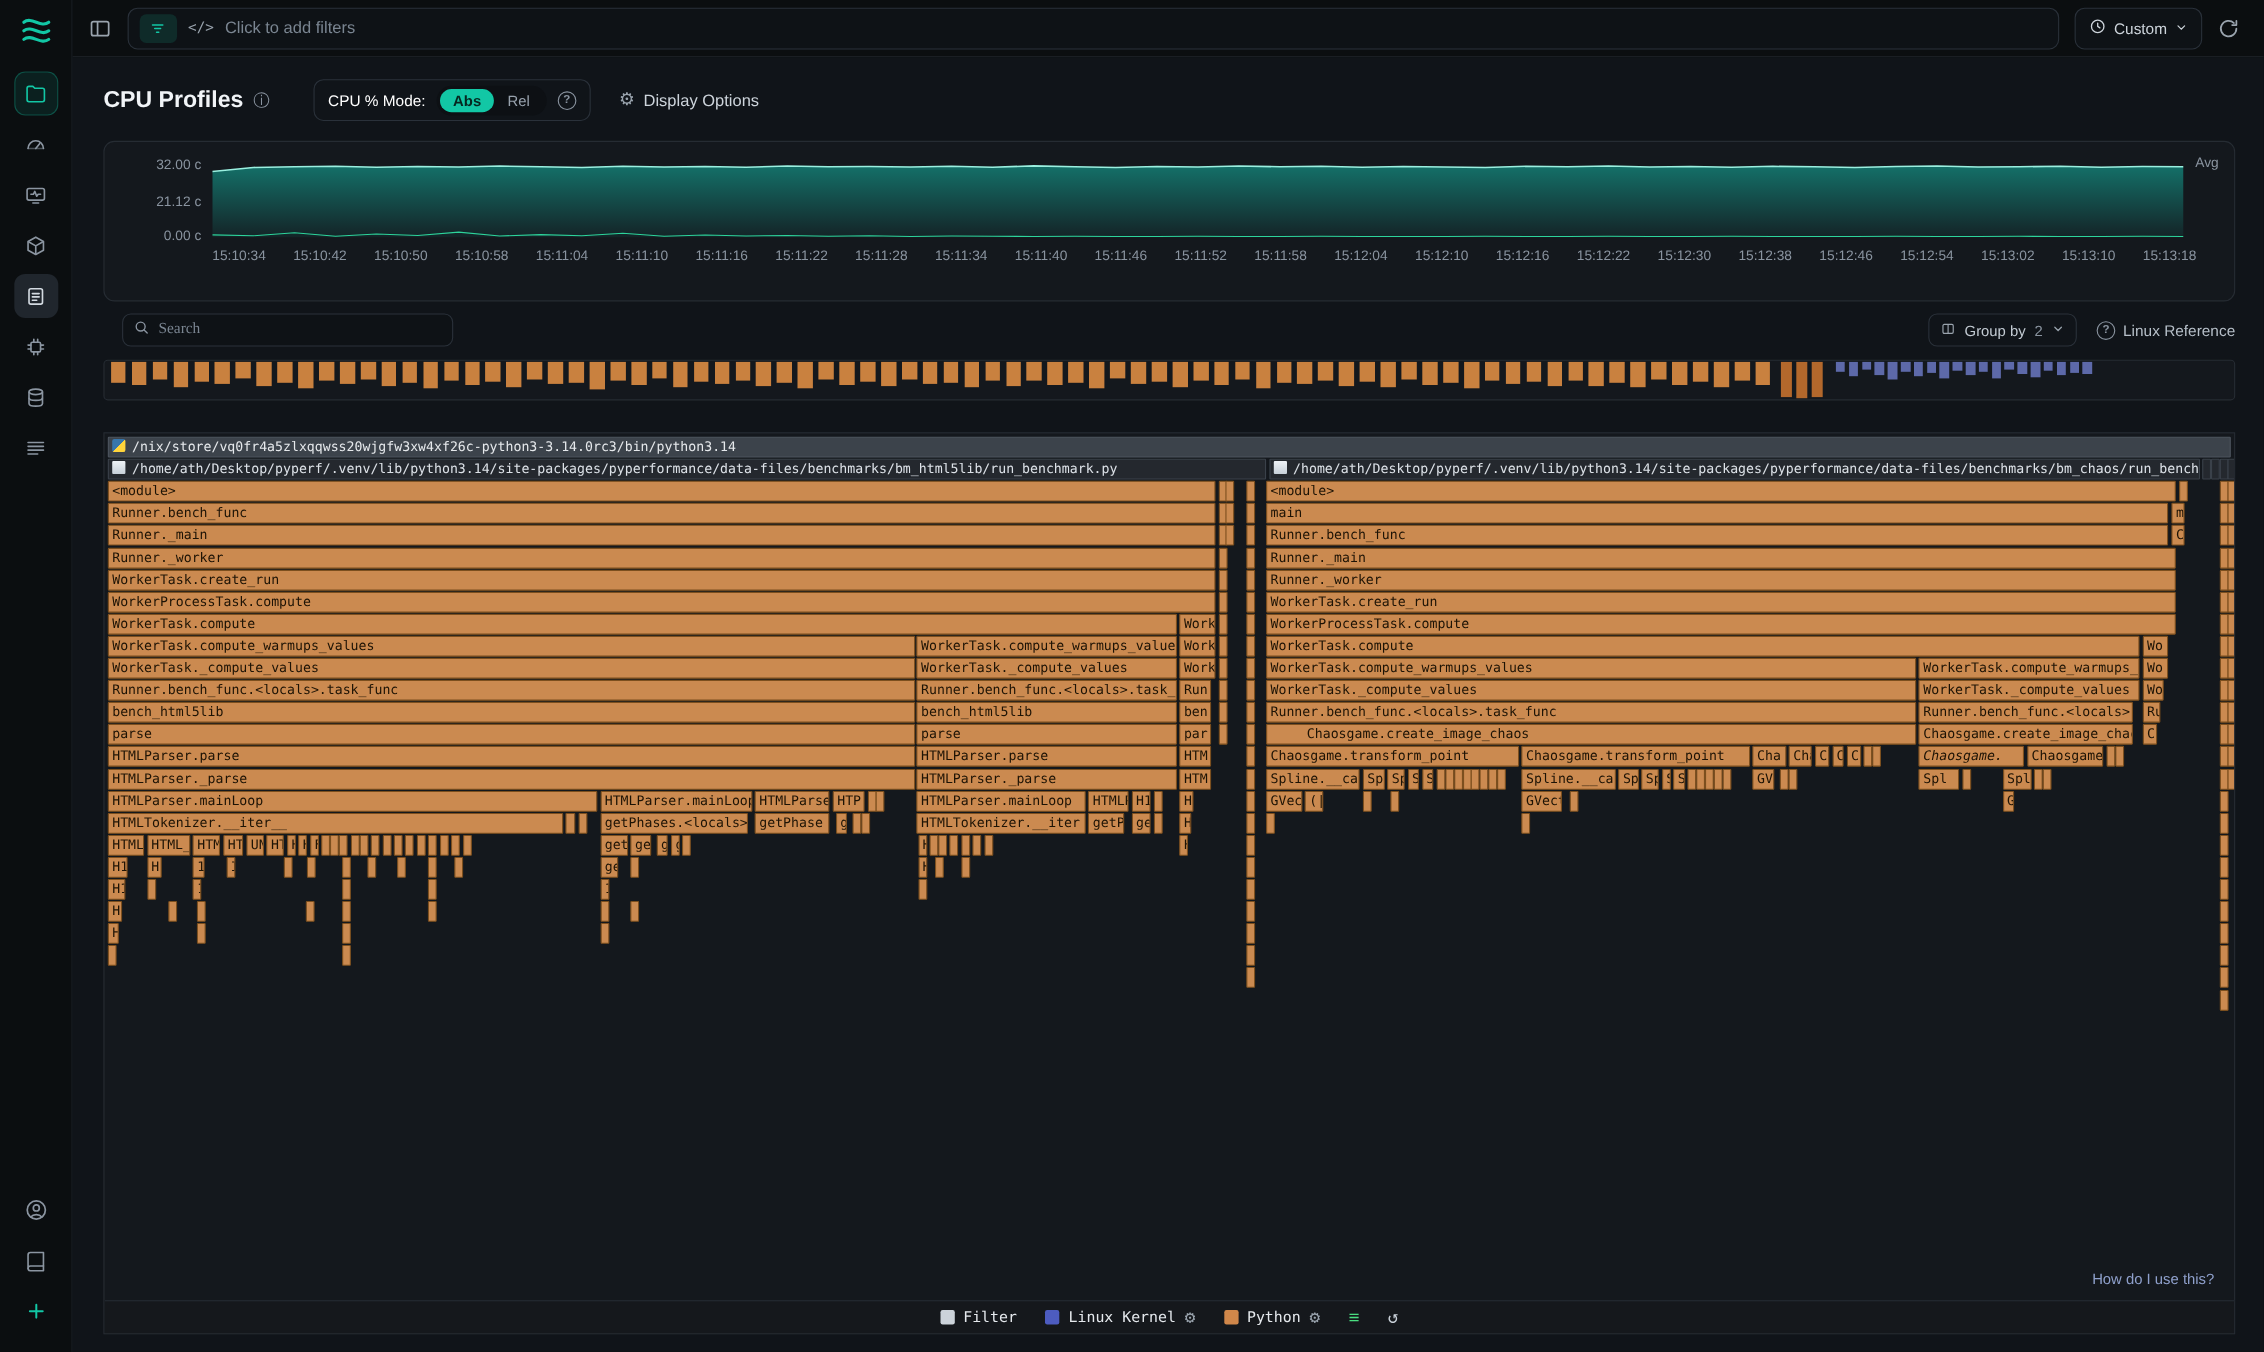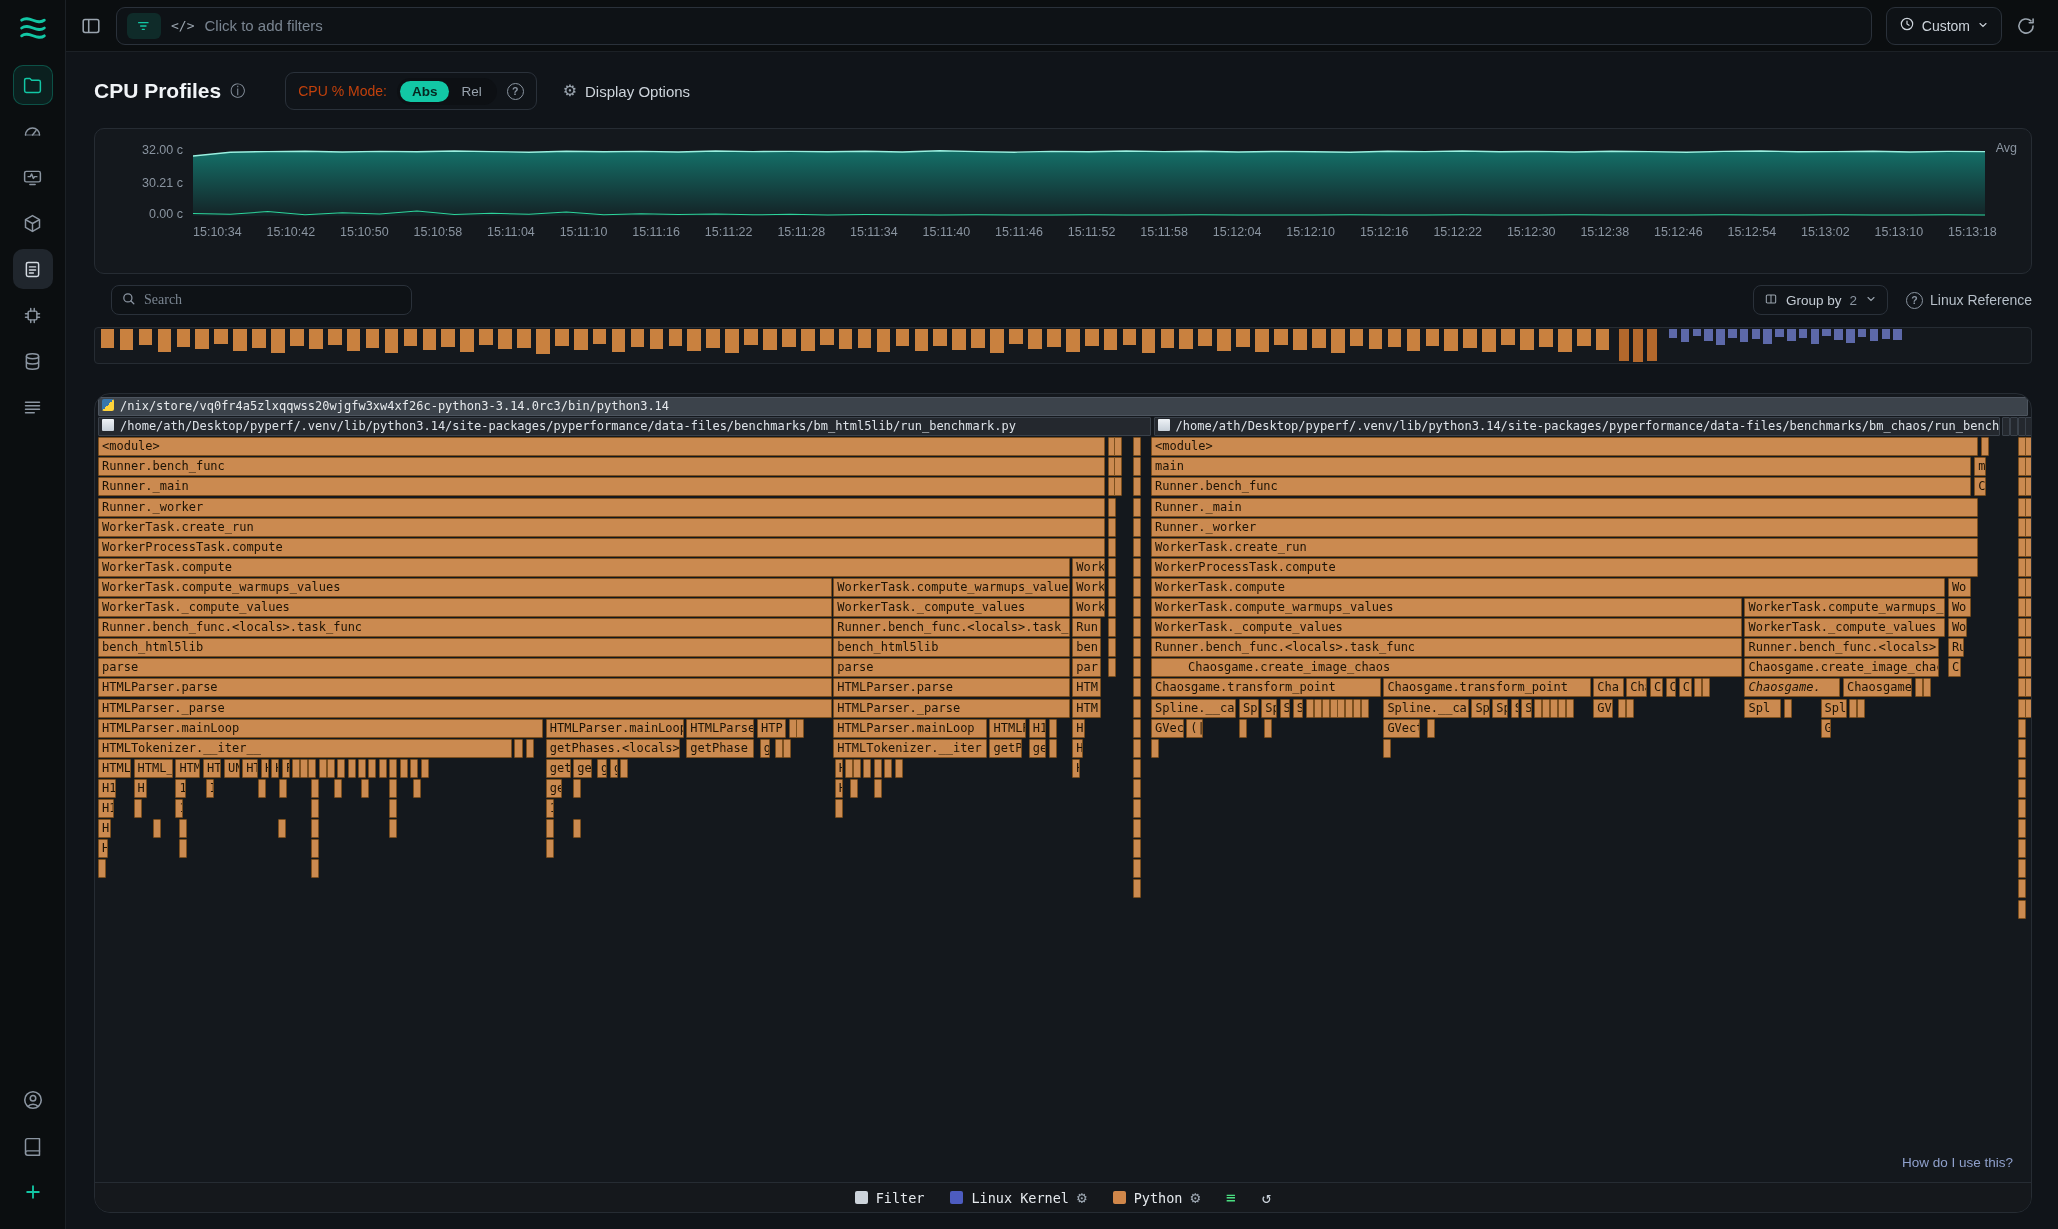--- a/index.html
+++ b/index.html
@@ -24,21 +24,21 @@
   .code-ic{color:#9aa4ae;font-family:"DejaVu Sans Mono",monospace;font-size:13px;cursor:pointer}
   .filter-ph{color:#7a8591;font-size:15px}
   .custom-btn{height:38px;border:1px solid #2a313a;border-radius:9px;display:flex;align-items:center;gap:7px;padding:0 12px;color:#cdd4db;font-size:14px;cursor:pointer;background:#0e1216}
   .icon-btn{color:#9aa4ae;display:grid;place-items:center;cursor:pointer}
   
   .content{flex:1;background:#101419;padding:0 26px 0 28px;position:relative}
   .page-head{display:flex;align-items:center;margin:18px 0 16px;height:42px}
   .page-title{font-size:21px;font-weight:700;color:#f1f4f7}
   .info-ic{color:#8a94a0;font-size:15px;margin-left:9px;cursor:pointer}
   .mode-box{margin-left:40px;height:38px;border:1px solid #2a313a;border-radius:9px;display:flex;align-items:center;gap:10px;padding:0 12px}
-  .mode-label{font-size:14px;color:#c2410c}
+  .mode-label{font-size:14px;color:#ffffff}
   .mode-toggle{background:#0d1014;border-radius:999px;padding:3px;display:flex;align-items:center}
   .mode-opt{font-size:13.5px;padding:3px 12px;border-radius:999px;color:#98a2ad;cursor:pointer}
   .mode-opt.on{background:#12c7a5;color:#062720;font-weight:700}
   .qcircle{width:17px;height:17px;border:1.4px solid #8a94a0;border-radius:50%;display:inline-flex;align-items:center;justify-content:center;color:#8a94a0;font-size:10.5px;font-weight:700;cursor:pointer;flex:none}
   .qcircle::after{content:"?"}
   .disp-opt{margin-left:26px;display:flex;align-items:center;gap:8px;color:#cdd4db;font-size:15px;cursor:pointer}
   .gear{font-size:16px;color:#9aa4ae;cursor:pointer;line-height:1}
   
   .panel{background:#14181d;border:1px solid #262c33;border-radius:10px}
   .chart-panel{height:146px;padding:12px 14px;position:relative}
@@ -55,21 +55,21 @@
   .search{width:301px;height:30px;background:#0e1216;border:1px solid #2a313a;border-radius:8px;display:flex;align-items:center;gap:8px;padding:0 9px;margin-left:17px}
   .search input{background:transparent;border:0;outline:0;color:#dbe1e8;font-size:14px;width:100%;font-family:Liberation Serif, serif}
   .search input::placeholder{color:#7a8591}
   .groupby{margin-left:auto;height:30px;border:1px solid #2a313a;border-radius:8px;display:flex;align-items:center;gap:8px;padding:0 10px;font-size:13.5px;color:#c3cbd3;cursor:pointer}
   .gb-count{color:#8a94a0}
   .unitref{margin-left:18px;display:flex;align-items:center;gap:7px;color:#b6bfc8;font-size:14px;cursor:pointer}
   
   .minimap{height:37px;position:relative;overflow:hidden;border-radius:4px;margin-bottom:29px}
   .mmbar{position:absolute;top:1px}
   
-  .flame-panel{height:820px;position:relative;overflow:hidden;border-radius:16px}
+  .flame-panel{height:820px;position:relative;overflow:hidden;border-radius:0}
   .flame-rows{position:absolute;left:3px;right:3px;top:3px;bottom:34px}
   .frame{position:absolute;height:19px;overflow:hidden;white-space:nowrap;font-family:"DejaVu Sans Mono",monospace;font-size:12px;line-height:17px;padding:0 3px;border-radius:1px;cursor:pointer}
   .frame.p{background:#cb8a50;border:1px solid #7c4f1e;color:#1d1305}
   .frame.f{background:#24282e;border:1px solid #3a414a;color:#dde2e8}
   .frame.r{background:#3c434b;border:1px solid #4d555f;color:#e6e9ec}
   .fi{display:inline-block;width:12px;height:12px;vertical-align:-1px;margin-right:6px;border-radius:2px}
   .fi.py{background:linear-gradient(135deg,#3776ab 50%,#ffd43b 50%)}
   .fi.file{background:linear-gradient(180deg,#eef2f6,#c6cfd8);border-radius:1px}
   .flame-legend{position:absolute;left:0;right:0;bottom:0;height:30px;background:#15181c;border-top:1px solid #262c33;display:flex;align-items:center;justify-content:center;gap:26px;font-family:"DejaVu Sans Mono",monospace;font-size:13.5px;color:#e5e9ed}
   .lg-item{display:flex;align-items:center;gap:8px;cursor:pointer}
@@ -238,21 +238,21 @@
         <div class="disp-opt">
           <span class="gear">⚙</span>
           <span>Display Options</span>
         </div>
       </div>
 
       <section class="panel chart-panel">
         <div class="chart-body">
           <div class="ylabels">
             <span class="ylab" style="top:2px">32.00 c</span>
-            <span class="ylab" style="top:35px">30.21 c</span>
+            <span class="ylab" style="top:35px">21.12 c</span>
             <span class="ylab" style="top:66px">0.00 c</span>
           </div>
           <div class="plot">
             <svg viewBox="0 0 1000 75" preserveAspectRatio="none">
               <defs>
                 <linearGradient id="tg" x1="0" y1="0" x2="0" y2="1">
                   <stop offset="0" stop-color="#14b8a6" stop-opacity="0.55"></stop>
                   <stop offset="1" stop-color="#14b8a6" stop-opacity="0.07"></stop>
                 </linearGradient>
               </defs>

